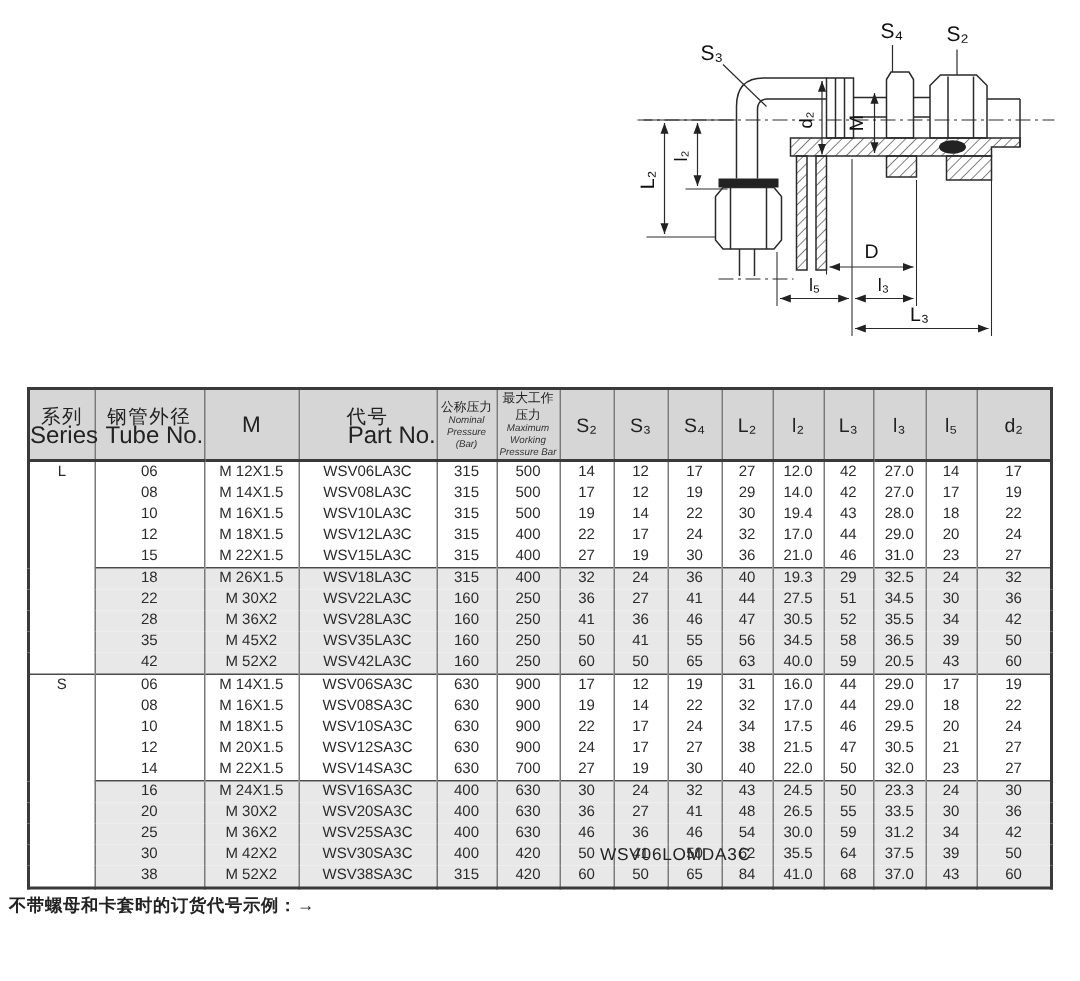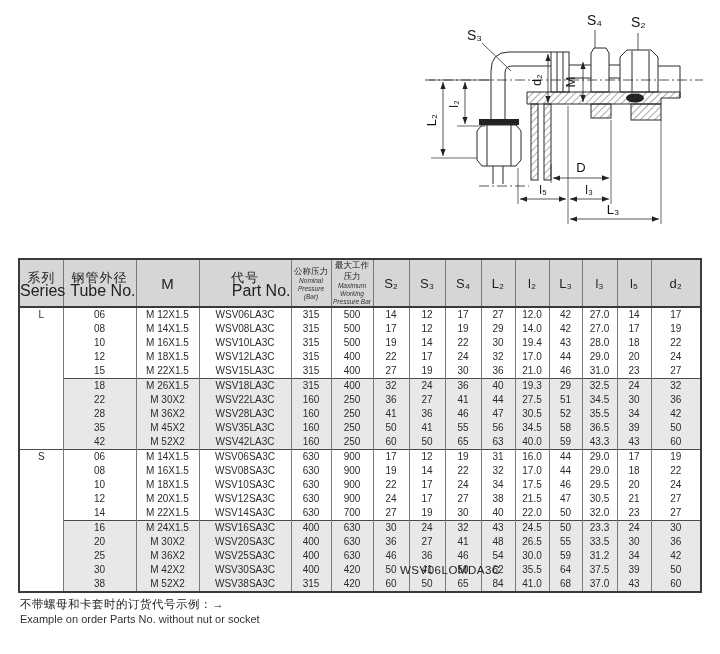--- a/index.html
+++ b/index.html
@@ -26,21 +26,21 @@
                 border-top:0 none;border-bottom:0 none;
                 height:14px;padding:0;font-size:10px;line-height:14px;
                 text-align:center;white-space:nowrap;color:#2b2b2b;}
   tr.shade td{background:#e8e8e8;}
   tr.gfirst td{border-top:1.5px solid #4a4a4a;}
   td.series-cell{background:#fff !important;vertical-align:top;
                  font-size:12px;padding-top:3px;text-align:center;}
   td.c1{text-align:left;padding-left:12px;}   
 
   
-  .footer{position:absolute;left:20px;top:596px;}
+  .footer{position:absolute;left:6px;top:596px;font-weight:bold;}
   .f-zh{font-size:11.5px;line-height:16px;letter-spacing:.5px;}
   .f-en{font-size:11px;line-height:15px;color:#333;}
   .code{position:absolute;left:400px;top:564px;font-size:11.5px;letter-spacing:.5px;}
 
   svg text{font-family:"Liberation Sans",sans-serif;fill:#111;}
 </style>
 </head>
 <body>
 
 <div class="page">
@@ -348,21 +348,21 @@
           <td class="c1">M 52X2</td>
           <td class="c2">WSV42LA3C</td>
           <td class="c3">160</td>
           <td class="c4">250</td>
           <td class="c5">60</td>
           <td class="c6">50</td>
           <td class="c7">65</td>
           <td class="c8">63</td>
           <td class="c9">40.0</td>
           <td class="c10">59</td>
-          <td class="c11">43.3</td>
+          <td class="c11">20.5</td>
           <td class="c12">43</td>
           <td class="c13">60</td>
         </tr>
         <tr class="gfirst">
           <td class="series-cell" rowspan="10">S</td>
           <td class="c0">06</td>
           <td class="c1">M 14X1.5</td>
           <td class="c2">WSV06SA3C</td>
           <td class="c3">630</td>
           <td class="c4">900</td>
@@ -518,17 +518,16 @@
           <td class="c10">68</td>
           <td class="c11">37.0</td>
           <td class="c12">43</td>
           <td class="c13">60</td>
         </tr>
       </tbody>
   </table>
 
   <div class="footer">
     <div class="f-zh">不带螺母和卡套时的订货代号示例：→</div>
-    <div class="f-en">Example on order Parts No. without nut or socket</div>
   </div>
   <div class="code">WSV06LOMDA3C</div>
 
 </div>
 
 </body></html>

